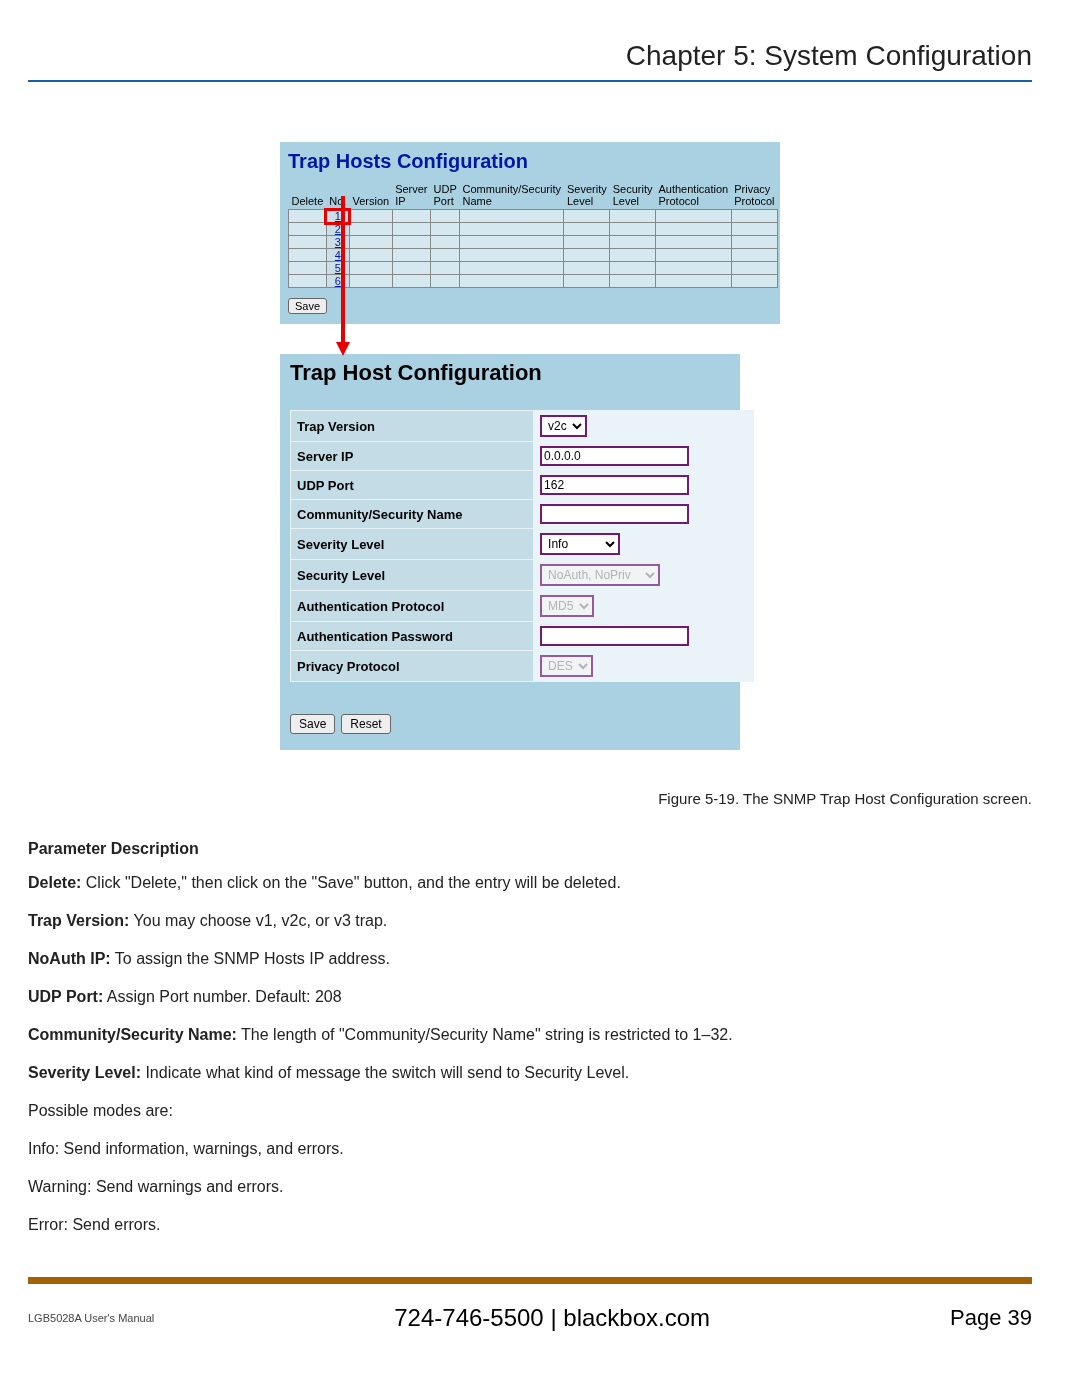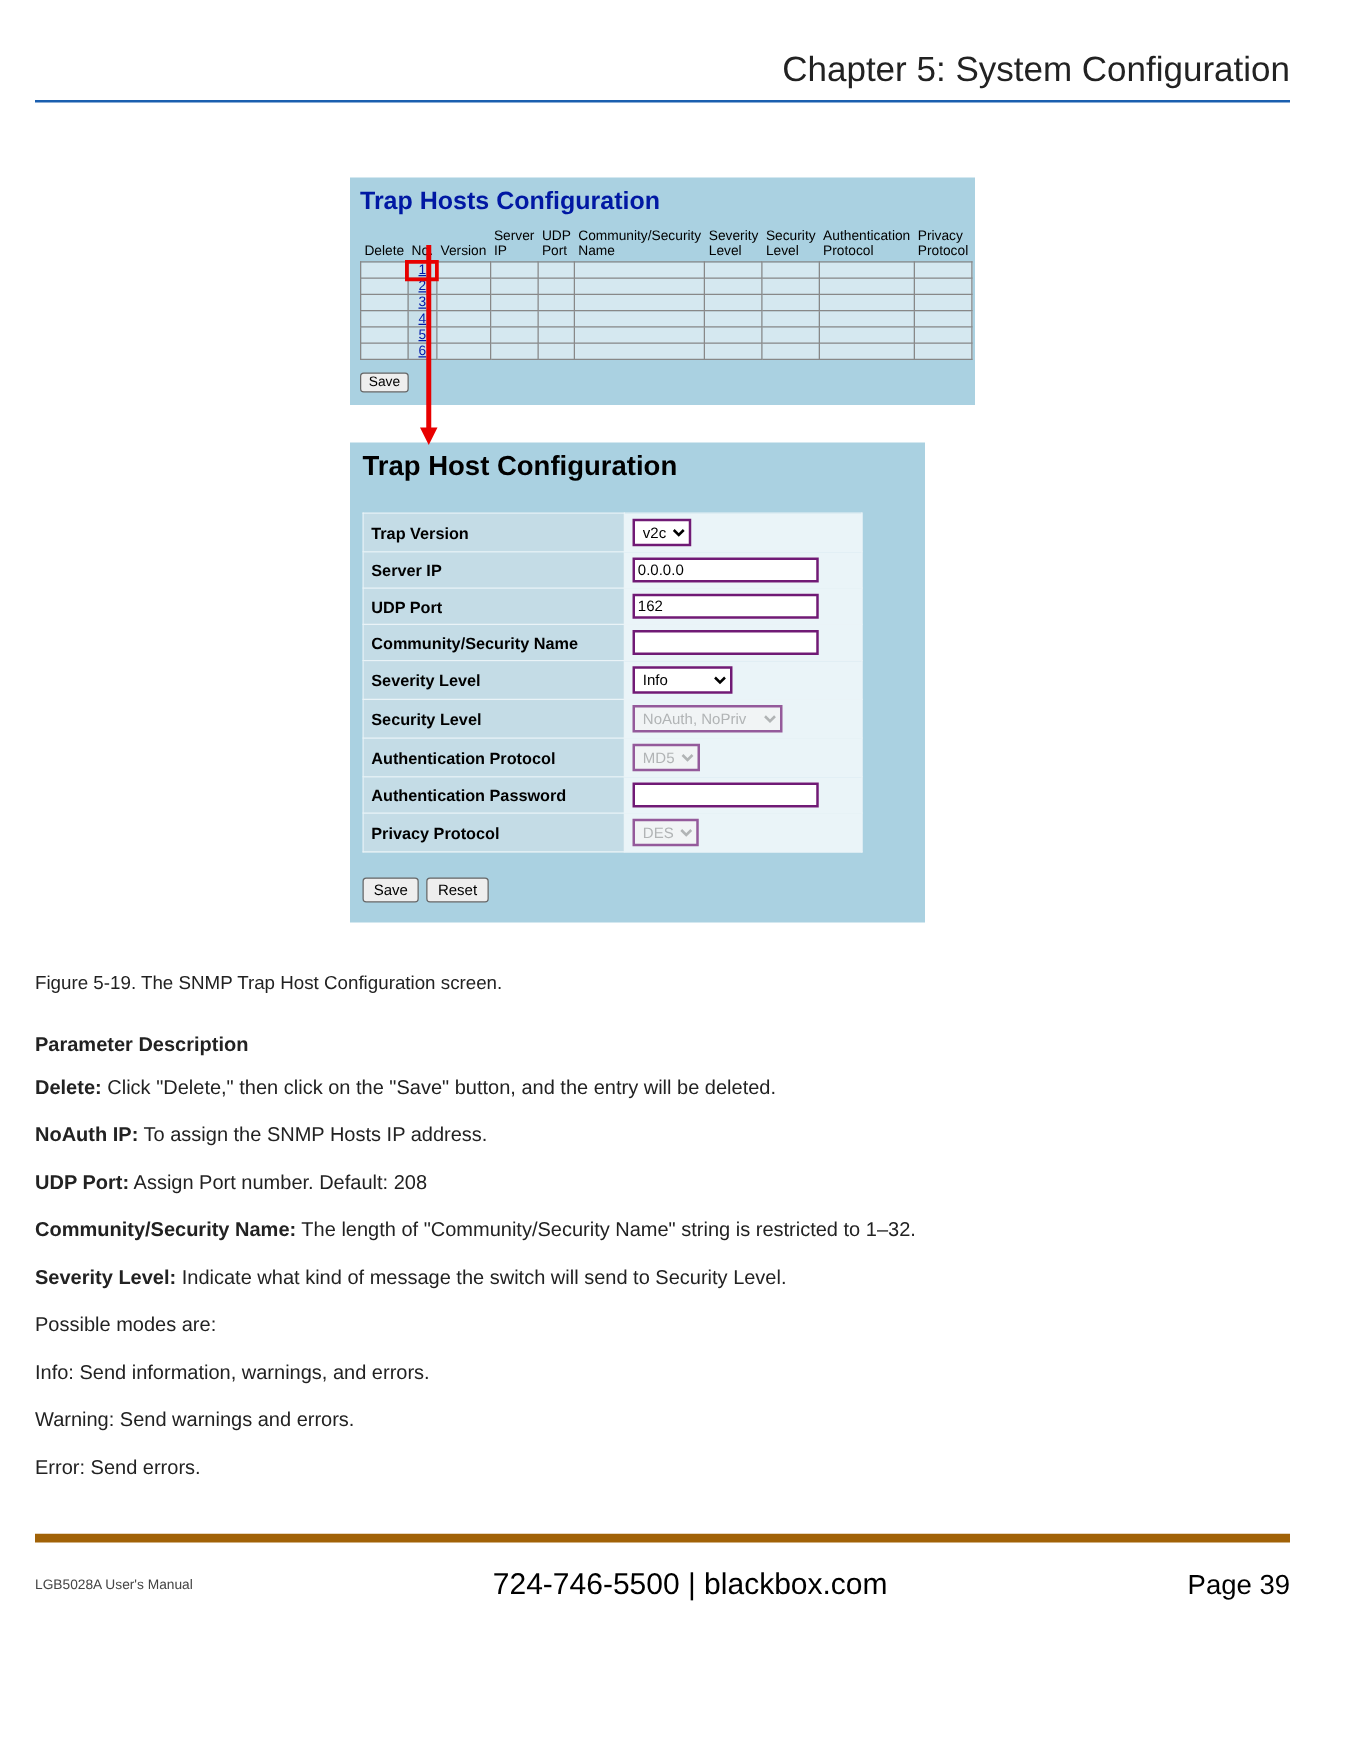--- a/index.html
+++ b/index.html
@@ -95,23 +95,23 @@
     margin-left: -40px;
   }
   .panel2 .title2 {
     color: #000;
     font-weight: bold;
     font-size: 22px;
     margin-bottom: 24px;
   }
   .tbl2 {
     border-collapse: collapse;
-    width: 400px;
+    width: 464px;
     font-size: 13px;
-    margin-bottom: 20px;
+    margin-bottom: 32px;
   }
   .tbl2 td {
     border: 1px solid #eaf3f7;
     padding: 4px 6px;
     vertical-align: middle;
   }
   .tbl2 td.lbl {
     background: #c4dce6;
     font-weight: bold;
     width: 210px;
@@ -135,21 +135,21 @@
   .panel2-btns button {
     font-size: 12px;
     font-family: Arial;
     border: 1px solid #666;
     background: #eee;
     border-radius: 3px;
     padding: 2px 8px;
     cursor: pointer;
   }
   .fig-caption {
-    text-align: left;
+    text-align: right;
     font-size: 15px;
     color: #222;
     margin: 40px 0 30px 0;
   }
   .desc {
     font-size: 16px;
     color: #222;
     line-height: 1.5;
   }
   .desc-heading { font-weight: 600; margin-bottom: 10px; }
@@ -330,20 +330,21 @@
         <button>Reset</button>
       </div>
     </div>
   </div>
 
   <div class="fig-caption">Figure 5-19. The SNMP Trap Host Configuration screen.</div>
 
   <div class="desc">
     <div class="desc-heading">Parameter Description</div>
     <p><span class="term">Delete:</span><span> Click "Delete," then click on the "Save" button, and the entry will be deleted.</span></p>
+    <p><span class="term">Trap Version:</span><span> You may choose v1, v2c, or v3 trap.</span></p>
     <p><span class="term">NoAuth IP:</span><span> To assign the SNMP Hosts IP address.</span></p>
     <p><span class="term">UDP Port:</span><span> Assign Port number. Default: 208</span></p>
     <p><span class="term">Community/Security Name:</span><span> The length of "Community/Security Name" string is restricted to 1–32.</span></p>
     <p><span class="term">Severity Level:</span><span> Indicate what kind of message the switch will send to Security Level.</span></p>
     <p>Possible modes are:</p>
     <p>Info: Send information, warnings, and errors.</p>
     <p>Warning: Send warnings and errors.</p>
     <p>Error: Send errors.</p>
   </div>
 

